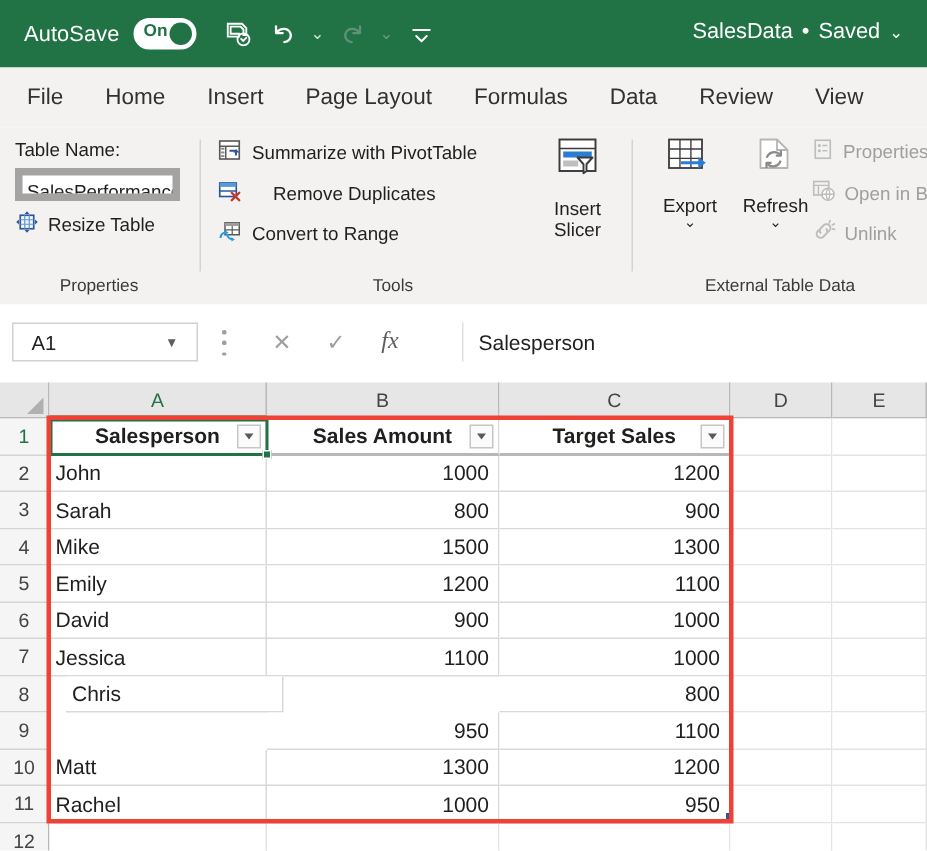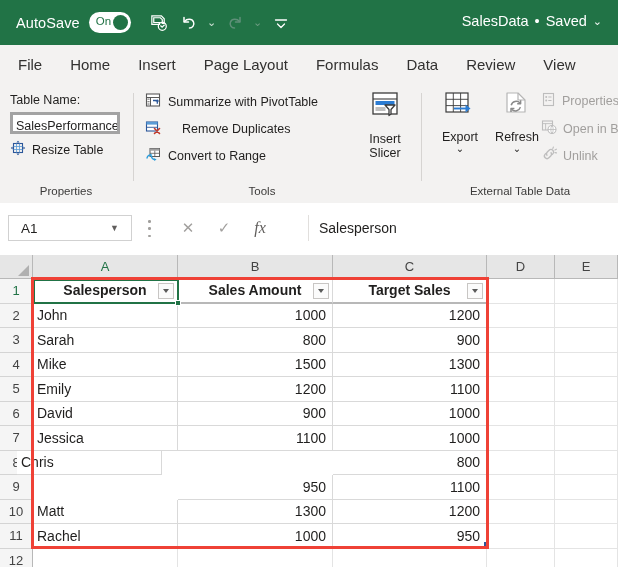--- a/index.html
+++ b/index.html
@@ -20,21 +20,21 @@
   }
   .autosave-label {
     color: #ffffff; font-size: 14.5px; margin-left: 16px; letter-spacing: .1px;
   }
   .toggle {
     position: relative; width: 42px; height: 21px; border-radius: 11px;
     background: #ffffff; margin-left: 9px; display: flex; align-items: center;
   }
   .toggle .t-text {
     position: absolute; left: 7px; top: 3px;
-    font-size: 11.5px; color: #217346; font-weight: 400;
+    font-size: 11.5px; color: #217346; font-weight: 700;
   }
   .toggle .knob {
     position: absolute; right: 3px; top: 3px; width: 15px; height: 15px;
     border-radius: 50%; background: #217346;
   }
   .qat { display: flex; align-items: center; margin-left: 14px; gap: 2px; }
   .qat-btn {
     width: 28px; height: 30px; display: flex; align-items: center; justify-content: center;
   }
   .qat-chev { width: 14px; height: 30px; display:flex; align-items:center; justify-content:center;
@@ -67,21 +67,21 @@
   .grp-label {
     position: absolute; bottom: 6px; font-size: 11.5px; color: #3b3a39;
     text-align: center; white-space: nowrap;
   }
   .grp-sep {
     position: absolute; top: 8px; width: 1px; height: 88px; background: #d6d4d2;
   }
   .txt-name-label { position: absolute; left: 10px; top: 8px; font-size: 12.5px; color: #201f1e; }
   .txt-name-box {
     position: absolute; left: 10px; top: 27px; width: 110px; height: 22px;
-    background: #ffffff; border: 3px solid #a3a3a3; box-sizing: border-box;
+    background: #ffffff; border: 5px solid #a3a3a3; box-sizing: border-box;
     font-size: 12.5px; color: #201f1e; padding: 2px 3px; overflow: hidden;
     white-space: nowrap; line-height: 18px;
   }
   .ribbon-cmd {
     position: absolute; display: flex; align-items: center; gap: 6px;
     font-size: 12.5px; color: #201f1e; white-space: nowrap;
   }
   .ribbon-cmd.disabled { color: #a19f9d; }
   .big-btn {
     position: absolute; display: flex; flex-direction: column; align-items: center;
@@ -463,21 +463,21 @@
     <div class="cell num" style="left:333px; top:146.5px; width:154px;">1000</div>
     <div class="cell empty" style="left:487px; top:146.5px; width:68px;"></div>
     <div class="cell empty" style="left:555px; top:146.5px; width:63px;"></div>
 
     <div class="cell" style="left:33px;  top:171px; width:145px;">Jessica</div>
     <div class="cell num" style="left:178px; top:171px; width:155px;">1100</div>
     <div class="cell num" style="left:333px; top:171px; width:154px;">1000</div>
     <div class="cell empty" style="left:487px; top:171px; width:68px;"></div>
     <div class="cell empty" style="left:555px; top:171px; width:63px;"></div>
 
-    <div class="cell" style="left:17px;  top:195.5px; width:145px;">Chris</div>
+    <div class="cell" style="left:44px;  top:195.5px; width:145px;">Chris</div>
     <div class="cell num" style="left:333px; top:195.5px; width:154px;">800</div>
     <div class="cell empty" style="left:487px; top:195.5px; width:68px;"></div>
     <div class="cell empty" style="left:555px; top:195.5px; width:63px;"></div>
 
     <div class="cell num" style="left:178px; top:220px; width:155px;">950</div>
     <div class="cell num" style="left:333px; top:220px; width:154px;">1100</div>
     <div class="cell empty" style="left:487px; top:220px; width:68px;"></div>
     <div class="cell empty" style="left:555px; top:220px; width:63px;"></div>
 
     <div class="cell" style="left:33px;  top:244.5px; width:145px;">Matt</div>

